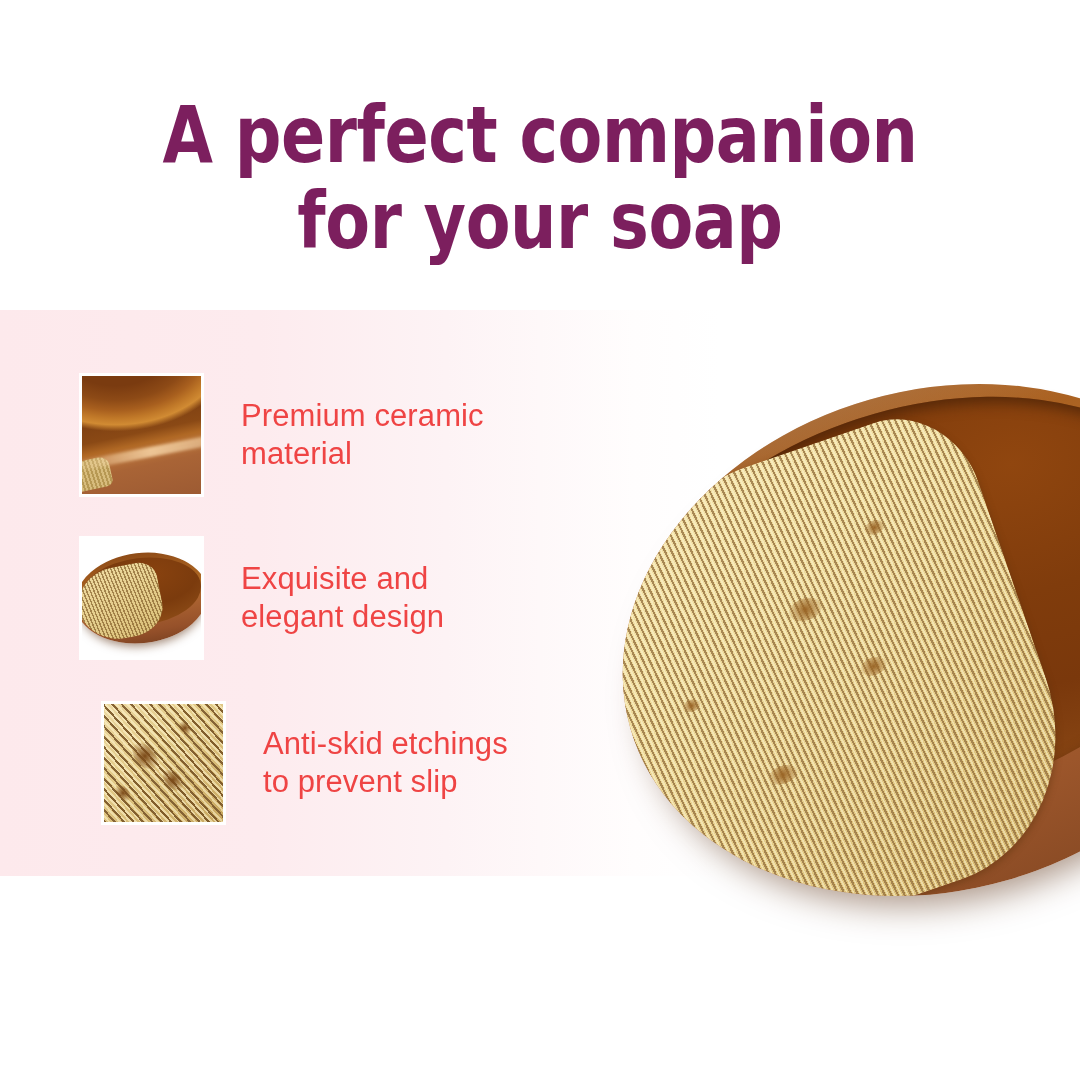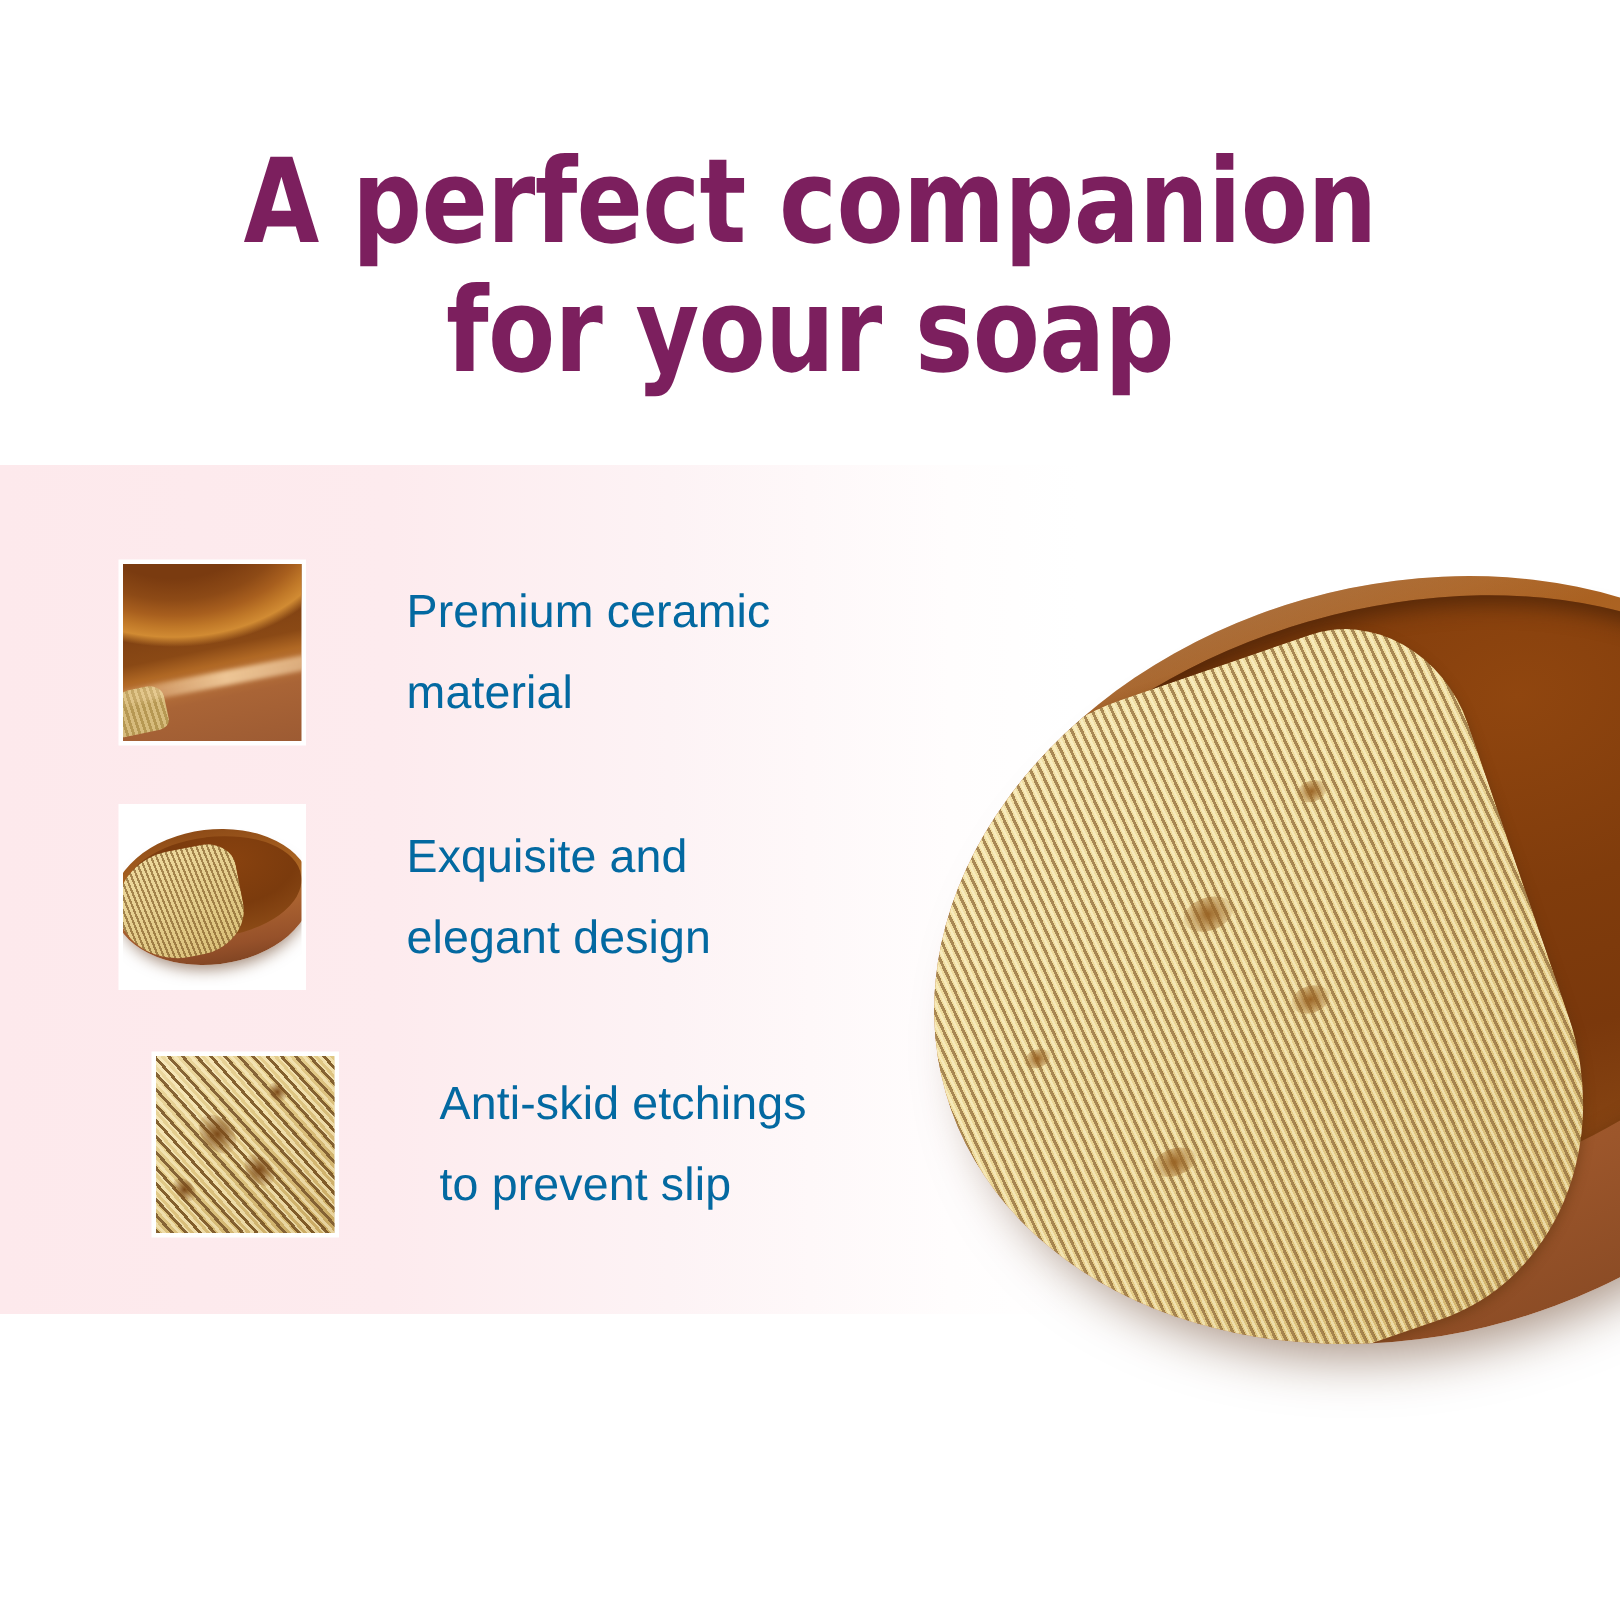--- a/index.html
+++ b/index.html
@@ -133,24 +133,24 @@
     position:absolute;
     border-radius:50%;
     background:radial-gradient(circle,#7c4a18 0%,rgba(124,74,24,.25) 65%,rgba(124,74,24,0) 100%);
   }
   .t3 .b1 { left:22%; top:36%; width:30px; height:20px; transform:rotate(48deg); }
   .t3 .b2 { left:48%; top:58%; width:24px; height:16px; transform:rotate(48deg); }
   .t3 .b3 { left:62%; top:16%; width:14px; height:10px; transform:rotate(48deg); }
   .t3 .b4 { left:8%;  top:70%; width:18px; height:12px; transform:rotate(48deg); }
 
   .feature-text {
-    margin-left:67px;
-    color:#0369a1;
+    margin-left:37px;
+    color:#ef4444;
     font-size:31px;
-    line-height:54px;
+    line-height:38px;
     font-weight:400;
     letter-spacing:0.1px;
     white-space:pre-line;
   }
 
   
   #product-photo {
     position:absolute;
     left:560px; top:330px;
     width:560px; height:620px;

